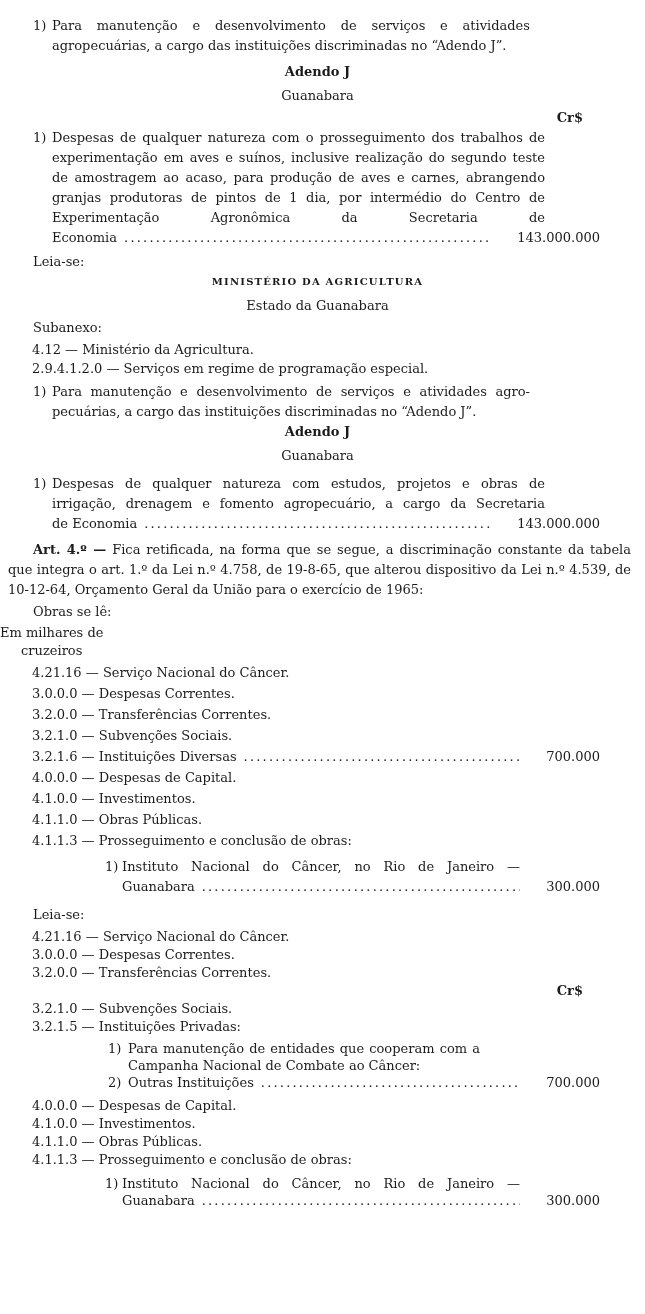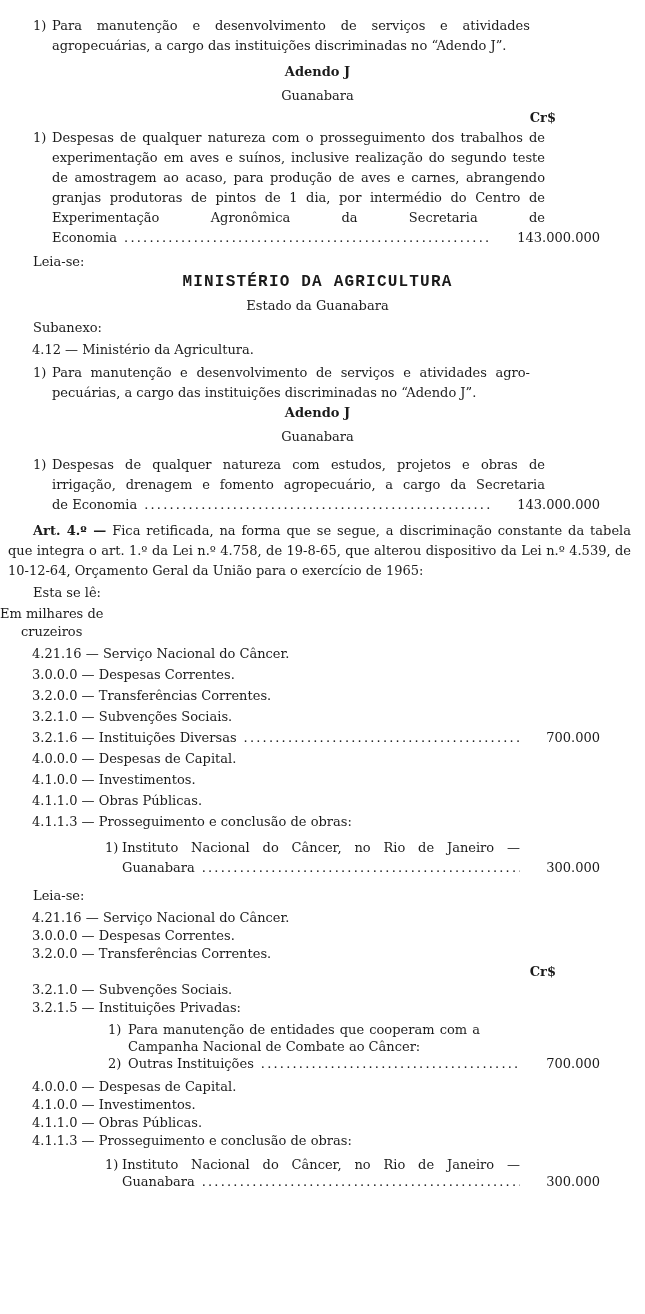--- a/index.html
+++ b/index.html
@@ -12,22 +12,22 @@
     line-height:20px;
     color:#1b1b1b;
     padding-top:16px;
     position:relative;
   }
   .doc { width:100%; height:100%; }
 
   
   .center { text-align:center; margin-left:35px; margin-right:45px; }
   .bold { font-weight:bold; }
-  .caps-title { font-weight:bold; letter-spacing:1.2px; font-size:16px;font-family:Liberation Mono, monospace; }
-  .right-label { text-align:right; margin-right:89px; font-weight:bold; }
+  .caps-title { font-weight:bold; letter-spacing:1.2px; font-size:10px; }
+  .right-label { text-align:right; margin-right:62px; font-weight:bold; }
   .cue { margin-left:33px; }   
 
   .mt2{margin-top:2px} .mt3{margin-top:3px} .mt4{margin-top:4px}
   .mt6{margin-top:6px} .mt8{margin-top:8px} .mt0{margin-top:0}
 
   .lh17{line-height:17px} .lh18{line-height:18px} .lh19{line-height:19px} .lh21{line-height:21px}
 
   
   .entry { display:flex; margin-left:33px; margin-right:45px; }
   .entry .no { flex:none; width:19px; }
@@ -101,20 +101,21 @@
 
   <div class="cue mt4">Leia-se:</div>
 
   <div class="center caps-title mt0">MINISTÉRIO DA AGRICULTURA</div>
   <div class="center mt4">Estado da Guanabara</div>
 
   <div class="cue mt2">Subanexo:</div>
 
   <div class="codelist lh19 mt2">
     <div class="line">4.12 — Ministério da Agricultura.</div>
+    <div class="line">2.9.4.1.2.0 — Serviços em regime de programação especial.</div>
   </div>
 
   <div class="entry mt4">
     <span class="no">1)</span>
     <div class="body">
       <div class="jtext last-normal wr70">Para manutenção e desenvolvimento de serviços e atividades agro-pecuárias, a cargo das instituições discriminadas no “Adendo J”.</div>
     </div>
   </div>
 
   <div class="center bold mt0">Adendo J</div>
@@ -130,21 +131,21 @@
         <span class="value">143.000.000</span>
       </div>
     </div>
   </div>
 
   <div class="para mt6">
     <span class="lead">Art. 4.º —</span>
     <span>Fica retificada, na forma que se segue, a discriminação constante da tabela que integra o art. 1.º da Lei n.º 4.758, de 19-8-65, que alterou dispositivo da Lei n.º 4.539, de 10-12-64, Orçamento Geral da União para o exercício de 1965:</span>
   </div>
 
-  <div class="cue mt2">Esta se lê:</div>
+  <div class="cue mt2">Obras se lê:</div>
 
   <div class="unit-note mt2">
     <div class="inner">
       <div>Em milhares de</div>
       <div>cruzeiros</div>
     </div>
   </div>
 
   <div class="codelist lh21 mt2">
     <div class="line">4.21.16 — Serviço Nacional do Câncer.</div>

